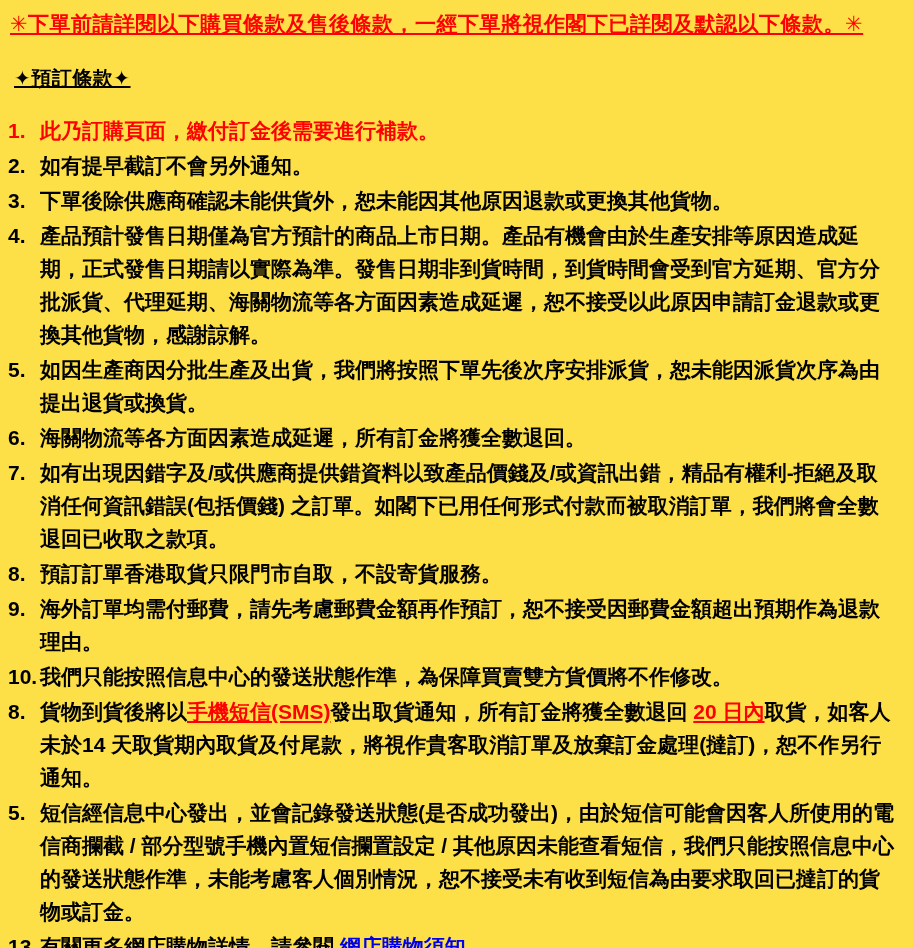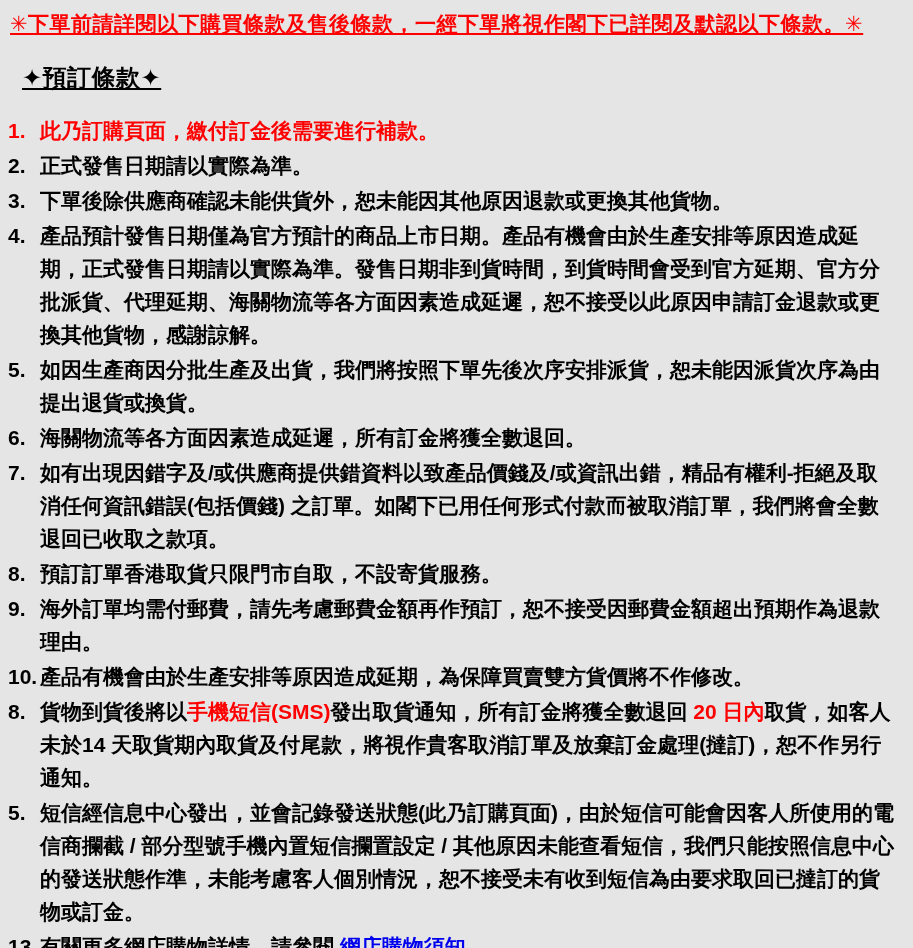--- a/index.html
+++ b/index.html
@@ -7,37 +7,37 @@
     padding: 0;
     background: #ffffff;
   }
   .page {
     position: relative;
     width: 913px;
     height: 948px;
     box-sizing: border-box;
     padding: 8px 16px 0 8px;
     overflow: hidden;
-    background: #e5e5e5;
+    background: #fde047;
     font-family: "Liberation Sans", "DejaVu Sans", sans-serif;
     font-weight: bold;
     color: #000000;
   }
   .header-warning {
     margin: 2px 0 26px 2px;
     font-size: 21px;
     line-height: 28px;
     color: #ff0000;
     text-decoration: underline;
     font-weight: bold;
     letter-spacing: 0.5px;
   }
   .section-title {
-    margin: 0 0 22px 14px;
-    font-size: 24px;
+    margin: 0 0 22px 6px;
+    font-size: 20px;
     line-height: 28px;
     color: #000000;
     text-decoration: underline;
     font-weight: bold;
     letter-spacing: 0.5px;
   }
   ol.terms {
     list-style: none;
     margin: 0;
     padding: 0;
@@ -53,20 +53,21 @@
     flex: 0 0 32px;
     white-space: nowrap;
   }
   li.term-item .body {
     flex: 1 1 auto;
     min-width: 0;
   }
   .seg.red, .num.red { color: #ff0000; }
   .seg.red-underline {
     color: #ff0000;
+    text-decoration: underline;
   }
   a.seg.link {
     color: #0000ee;
     text-decoration: underline;
     font-weight: bold;
     cursor: pointer;
   }
 </style>
 </head>
 <body>
@@ -76,21 +77,21 @@
 
   <div class="section-title">✦預訂條款✦</div>
 
   <ol class="terms">
       <li class="term-item">
         <span class="num red">1.</span>
         <span class="body"><span class="seg red">此乃訂購頁面，繳付訂金後需要進行補款。</span></span>
       </li>
       <li class="term-item">
         <span class="num">2.</span>
-        <span class="body"><span class="seg normal">正式發售日期請以實際為準。</span></span>
+        <span class="body"><span class="seg normal">如有提早截訂不會另外通知。</span></span>
       </li>
       <li class="term-item">
         <span class="num">3.</span>
         <span class="body"><span class="seg normal">下單後除供應商確認未能供貨外，恕未能因其他原因退款或更換其他貨物。</span></span>
       </li>
       <li class="term-item">
         <span class="num">4.</span>
         <span class="body"><span class="seg normal">產品預計發售日期僅為官方預計的商品上市日期。產品有機會由於生產安排等原因造成延期，正式發售日期請以實際為準。發售日期非到貨時間，到貨時間會受到官方延期、官方分批派貨、代理延期、海關物流等各方面因素造成延遲，恕不接受以此原因申請訂金退款或更換其他貨物，感謝諒解。</span></span>
       </li>
       <li class="term-item">
@@ -108,28 +109,28 @@
       <li class="term-item">
         <span class="num">8.</span>
         <span class="body"><span class="seg normal">預訂訂單香港取貨只限門市自取，不設寄貨服務。</span></span>
       </li>
       <li class="term-item">
         <span class="num">9.</span>
         <span class="body"><span class="seg normal">海外訂單均需付郵費，請先考慮郵費金額再作預訂，恕不接受因郵費金額超出預期作為退款理由。</span></span>
       </li>
       <li class="term-item">
         <span class="num">10.</span>
-        <span class="body"><span class="seg normal">產品有機會由於生產安排等原因造成延期，為保障買賣雙方貨價將不作修改。</span></span>
+        <span class="body"><span class="seg normal">我們只能按照信息中心的發送狀態作準，為保障買賣雙方貨價將不作修改。</span></span>
       </li>
       <li class="term-item">
         <span class="num">8.</span>
         <span class="body"><span class="seg normal">貨物到貨後將以</span><span class="seg red-underline">手機短信(SMS)</span><span class="seg normal">發出取貨通知，所有訂金將獲全數退回 </span><span class="seg red-underline">20 日內</span><span class="seg normal">取貨，如客人未於14 天取貨期內取貨及付尾款，將視作貴客取消訂單及放棄訂金處理(撻訂)，恕不作另行通知。</span></span>
       </li>
       <li class="term-item">
         <span class="num">5.</span>
-        <span class="body"><span class="seg normal">短信經信息中心發出，並會記錄發送狀態(此乃訂購頁面)，由於短信可能會因客人所使用的電信商攔截 / 部分型號手機內置短信攔置設定 / 其他原因未能查看短信，我們只能按照信息中心的發送狀態作準，未能考慮客人個別情況，恕不接受未有收到短信為由要求取回已撻訂的貨物或訂金。</span></span>
+        <span class="body"><span class="seg normal">短信經信息中心發出，並會記錄發送狀態(是否成功發出)，由於短信可能會因客人所使用的電信商攔截 / 部分型號手機內置短信攔置設定 / 其他原因未能查看短信，我們只能按照信息中心的發送狀態作準，未能考慮客人個別情況，恕不接受未有收到短信為由要求取回已撻訂的貨物或訂金。</span></span>
       </li>
       <li class="term-item">
         <span class="num">13.</span>
         <span class="body"><span class="seg normal">有關更多網店購物詳情，請參閱 </span><a href="#" class="seg link">網店購物須知</a><span class="seg normal"> 。</span></span>
       </li>
     </ol>
 </div>
 
 </body></html>

